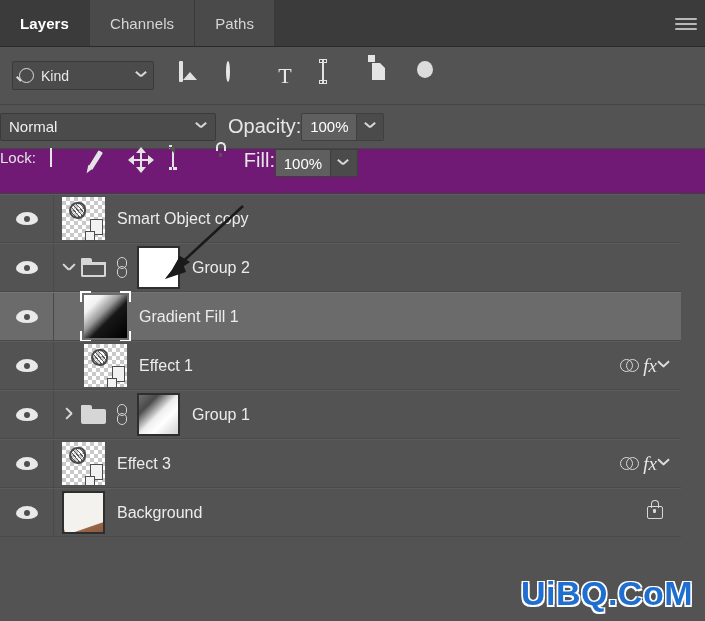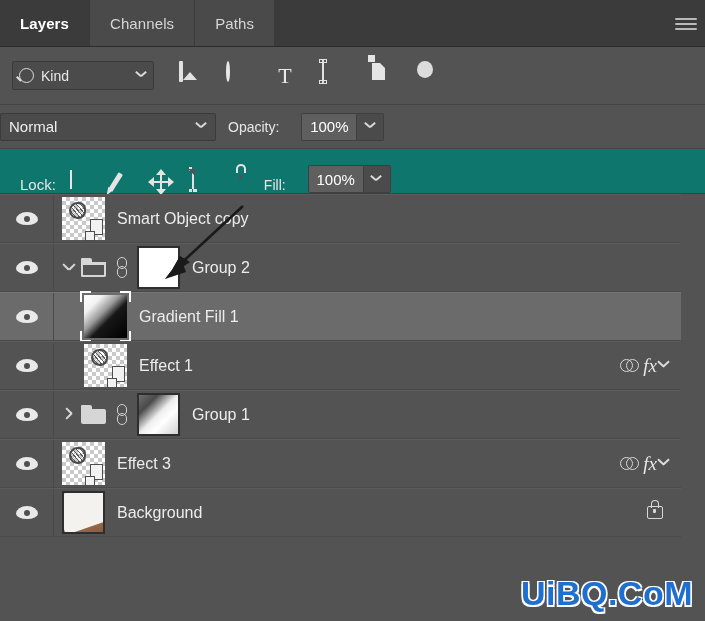--- a/index.html
+++ b/index.html
@@ -257,23 +257,23 @@
     align-items: center;
     padding: 0 8px;
     box-sizing: border-box;
     color: #efefef;
     font-size: 15px;
     cursor: pointer;
   }
   .blend-select .nm { flex: 1; }
   .lbl {
     color: #e6e6e6;
-    font-size: 14px;
+    font-size: 20px;
     margin-left: 12px;
-    margin-right: 22px;
+    margin-right: 0;
   }
   .numfield {
     width: 56px; height: 28px;
     background: #5f5f5f;
     border: 1px solid #3f3f3f;
     border-radius: 2px 0 0 2px;
     color: #ffffff;
     font-size: 15px;
     display: flex;
     align-items: center;
@@ -292,26 +292,26 @@
     justify-content: center;
     box-sizing: border-box;
     cursor: pointer;
   }
 
   
   .lockbar {
     position: absolute;
     left: 0; top: 149px;
     width: 705px; height: 45px;
-    background: #0f766e;
+    background: #701a75;
     border-bottom: 1px solid #3f3f3f;
     box-sizing: border-box;
     display: flex;
-    align-items: flex-end;
-    padding-left: 20px;
+    align-items: flex-start;
+    padding-left: 0;
   }
   .lock-text { color: #e6e6e6; font-size: 15px; margin-right: 14px; }
   .lock-icons { display: flex; align-items: center; gap: 18px; }
   .li { width: 22px; height: 22px; position: relative; cursor: pointer; }
 
   .ic-checker {
     width: 19px; height: 19px;
     margin-top: 2px;
     background:
       linear-gradient(45deg, #e6e6e6 25%, transparent 25%, transparent 75%, #e6e6e6 75%),

